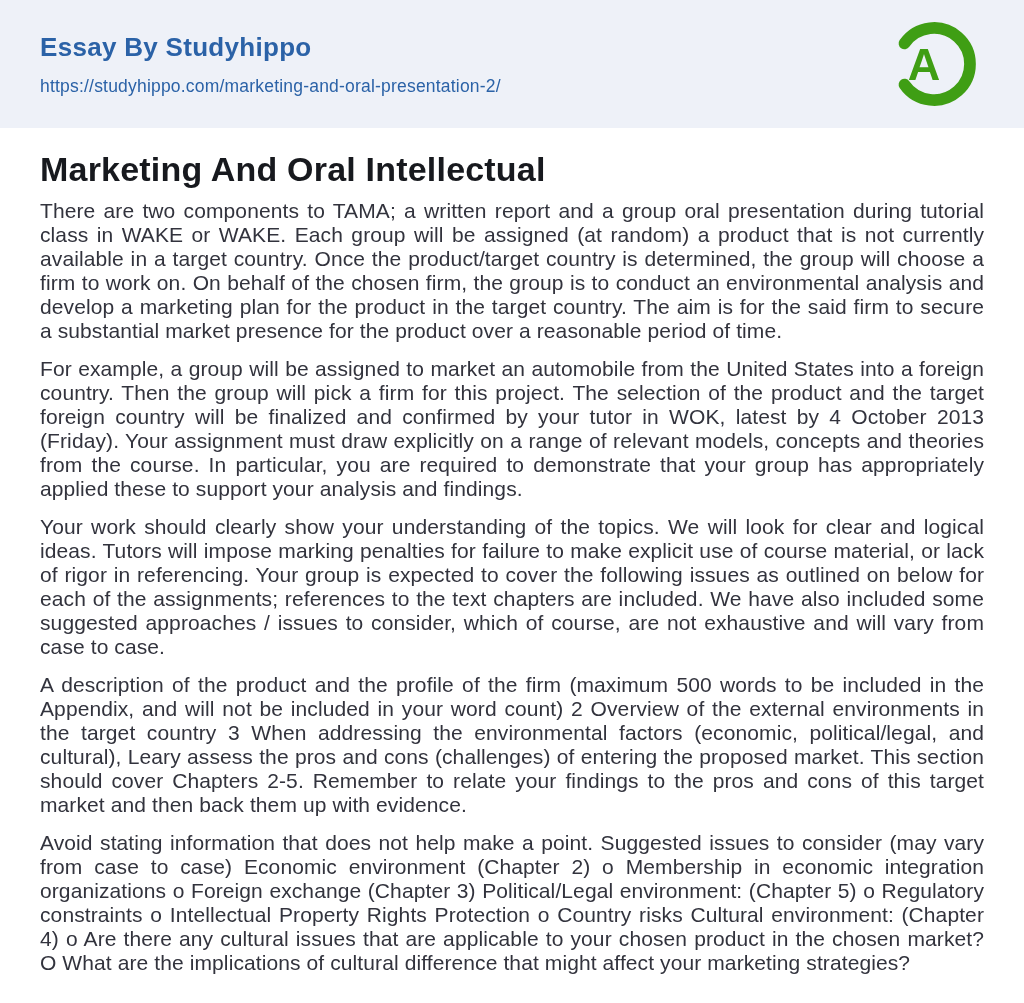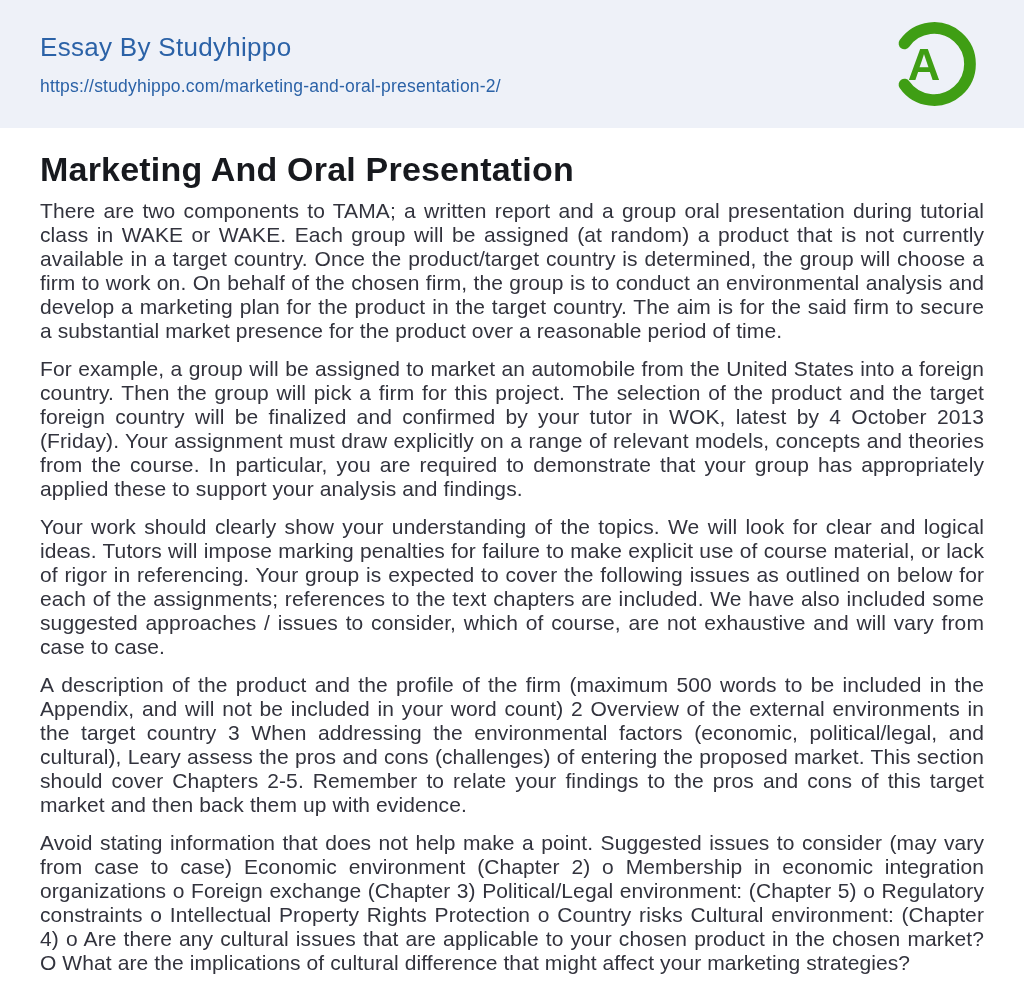--- a/index.html
+++ b/index.html
@@ -20,21 +20,21 @@
     align-items: center;
     justify-content: space-between;
     padding: 0 36px 0 40px;
   }
 
   .header-text { display: flex; flex-direction: column; }
 
   .site-title {
     color: var(--brand-blue, #2b62a7);
     font-size: 26px;
-    font-weight: 400;
+    font-weight: 700;
     letter-spacing: 0.3px;
     margin-bottom: 13px;
   }
 
   .site-url {
     color: var(--brand-blue, #2b62a7);
     font-size: 17.5px;
     font-weight: 400;
     letter-spacing: 0.2px;
   }
@@ -75,21 +75,21 @@
     </div>
     <div class="logo">
       <svg viewBox="0 0 120 120" aria-hidden="true">
         <path d="M 27.2 82.9 A 40 40 0 1 0 27.2 37.1" fill="none" stroke="#3f9e14" stroke-width="13" stroke-linecap="round"></path>
         <text x="49" y="78" text-anchor="middle" font-family="Liberation Sans, sans-serif" font-size="50" font-weight="700" fill="#3f9e14">A</text>
       </svg>
     </div>
   </header>
 
   <main>
-    <h1 class="doc-title">Marketing And Oral Presentation</h1>
+    <h1 class="doc-title">Marketing And Oral Intellectual</h1>
     <div>
         <p class="para">There are two components to TAMA; a written report and a group oral presentation during tutorial class in WAKE or WAKE. Each group will be assigned (at random) a product that is not currently available in a target country. Once the product/target country is determined, the group will choose a firm to work on. On behalf of the chosen firm, the group is to conduct an environmental analysis and develop a marketing plan for the product in the target country. The aim is for the said firm to secure a substantial market presence for the product over a reasonable period of time.</p>
         <p class="para">For example, a group will be assigned to market an automobile from the United States into a foreign country. Then the group will pick a firm for this project. The selection of the product and the target foreign country will be finalized and confirmed by your tutor in WOK, latest by 4 October 2013 (Friday). Your assignment must draw explicitly on a range of relevant models, concepts and theories from the course. In particular, you are required to demonstrate that your group has appropriately applied these to support your analysis and findings.</p>
         <p class="para">Your work should clearly show your understanding of the topics. We will look for clear and logical ideas. Tutors will impose marking penalties for failure to make explicit use of course material, or lack of rigor in referencing. Your group is expected to cover the following issues as outlined on below for each of the assignments; references to the text chapters are included. We have also included some suggested approaches / issues to consider, which of course, are not exhaustive and will vary from case to case.</p>
         <p class="para">A description of the product and the profile of the firm (maximum 500 words to be included in the Appendix, and will not be included in your word count) 2 Overview of the external environments in the target country 3 When addressing the environmental factors (economic, political/legal, and cultural), Leary assess the pros and cons (challenges) of entering the proposed market. This section should cover Chapters 2-5. Remember to relate your findings to the pros and cons of this target market and then back them up with evidence.</p>
         <p class="para">Avoid stating information that does not help make a point. Suggested issues to consider (may vary from case to case) Economic environment (Chapter 2) o Membership in economic integration organizations o Foreign exchange (Chapter 3) Political/Legal environment: (Chapter 5) o Regulatory constraints o Intellectual Property Rights Protection o Country risks Cultural environment: (Chapter 4) o Are there any cultural issues that are applicable to your chosen product in the chosen market? O What are the implications of cultural difference that might affect your marketing strategies?</p>
       </div>
   </main>
 
 </div>

